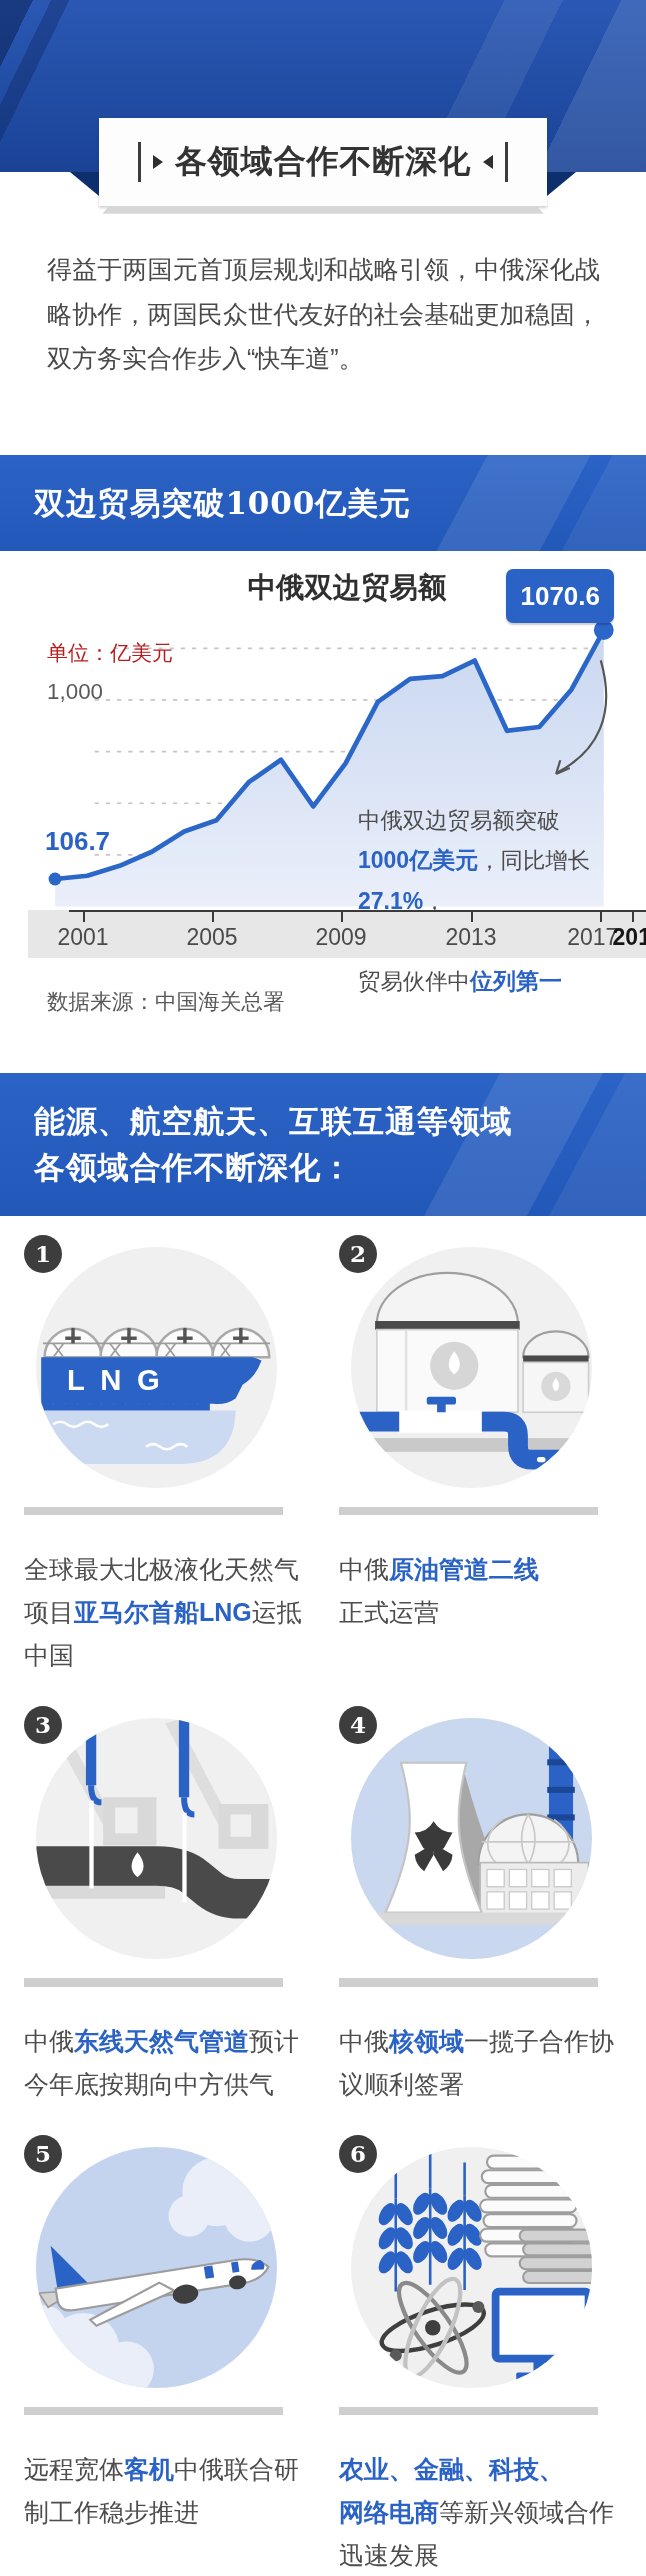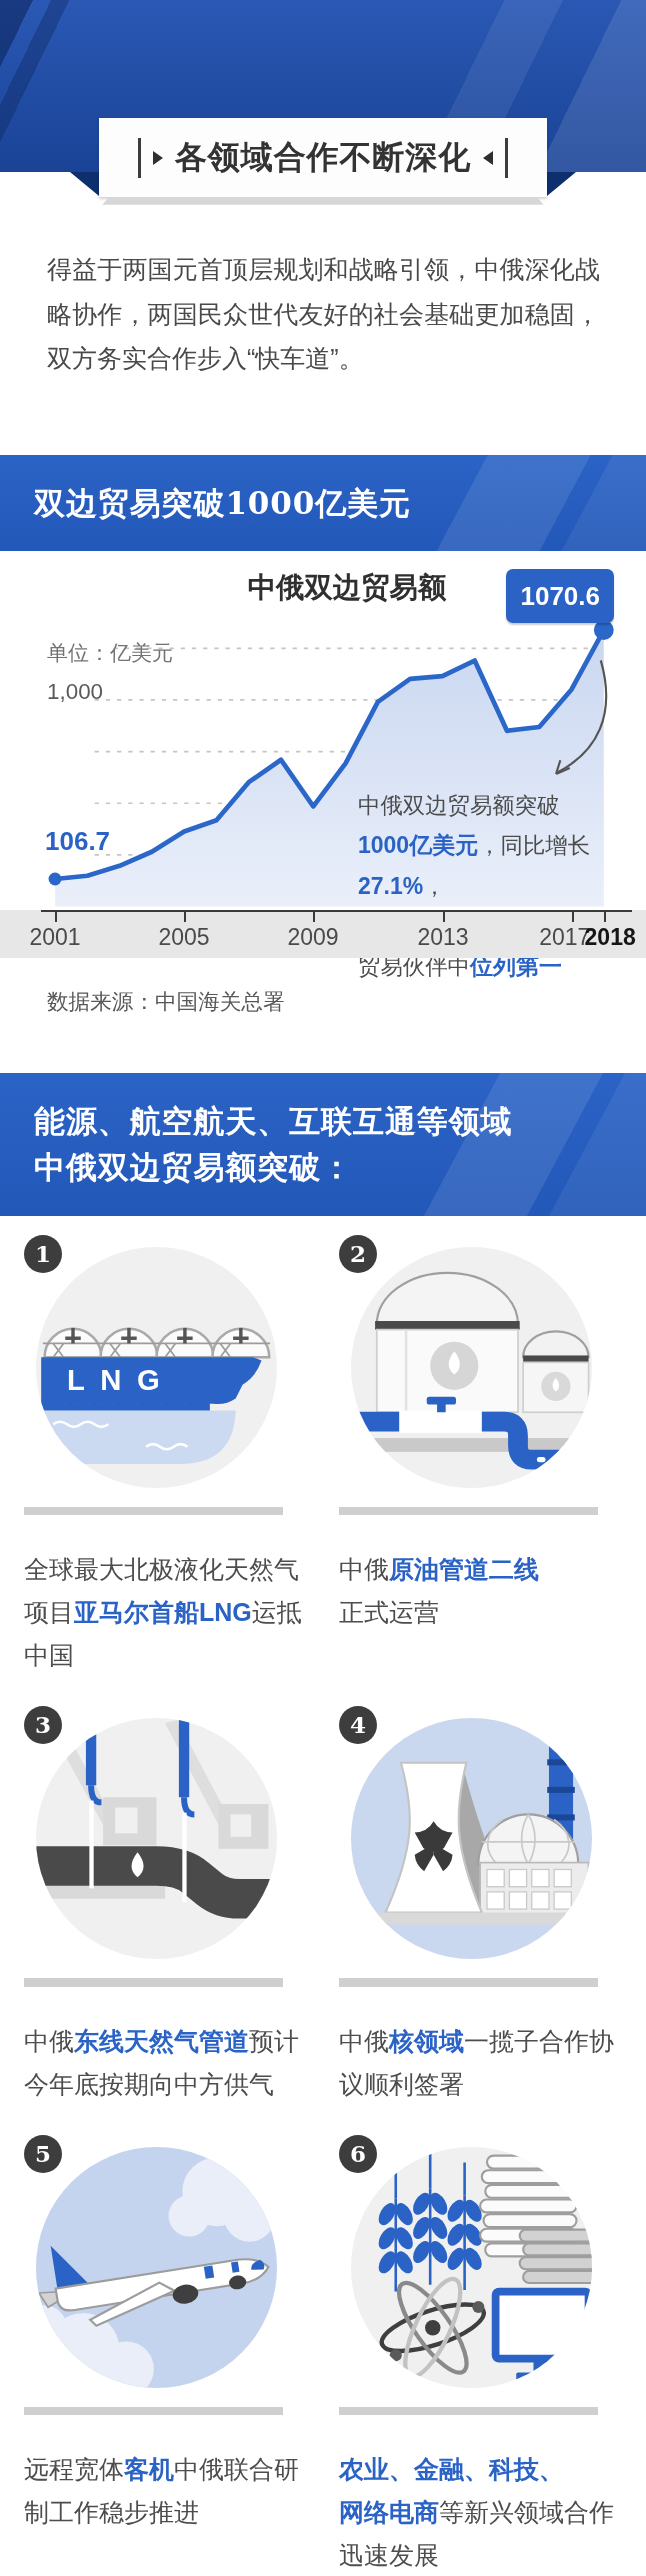--- a/index.html
+++ b/index.html
@@ -13,21 +13,21 @@
     position:absolute;left:0;top:0;width:647px;height:172px;
     background:
       linear-gradient(116deg, rgba(8,28,78,.50) 0 4.5%, rgba(8,28,78,0) 4.5% 7%, rgba(8,28,78,.32) 7% 9.5%, rgba(8,28,78,0) 9.5%),
       linear-gradient(296deg, rgba(255,255,255,.11) 0 15%, rgba(255,255,255,0) 15% 23%, rgba(255,255,255,.08) 23% 31%, rgba(255,255,255,0) 31%),
       linear-gradient(180deg,#2a58b4,#1a4396);
   }
   .fold{position:absolute;top:172px;width:29px;height:24px;background:#0e2f6e;}
   .fold-left{left:70px;clip-path:polygon(0 0,100% 0,100% 100%);}
   .fold-right{left:547px;clip-path:polygon(0 0,100% 0,0 100%);}
   .hero-box{
-    position:absolute;left:99px;top:118px;width:448px;height:79px;background:#fdfdfd;
+    position:absolute;left:99px;top:118px;width:448px;height:88px;background:#fdfdfd;
     display:flex;align-items:center;justify-content:center;gap:12px;
     box-shadow:0 1.7px 2.6px rgba(0,0,0,.18);
   }
   .hero-box::after{content:"";position:absolute;left:3.4px;right:3.4px;bottom:-7.8px;height:7.8px;background:#d7d7d7;
     clip-path:polygon(1.5% 0,98.5% 0,100% 100%,0 100%);}
   .hero-title{font-family:"DejaVu Serif","Liberation Serif",serif;font-weight:700;font-size:32px;color:#333;letter-spacing:0.9px;white-space:nowrap;}
   .deco-bar{width:2.6px;height:40px;background:#3c3c3c;}
   .tri{width:0;height:0;border-style:solid;}
   .tri-right{border-width:7px 0 7px 10.3px;border-color:transparent transparent transparent #2f2f2f;}
   .tri-left{border-width:7px 10.3px 7px 0;border-color:transparent #2f2f2f transparent transparent;}
@@ -40,34 +40,34 @@
     padding:25px 34px;overflow:hidden;
   }
   .sec-banner::before{content:"";position:absolute;top:-17px;bottom:-17px;right:82px;width:103px;
     background:rgba(255,255,255,.10);transform:skewX(-28deg);}
   .sec-banner::after{content:"";position:absolute;top:-17px;bottom:-17px;right:-52px;width:112px;
     background:rgba(255,255,255,.07);transform:skewX(-28deg);}
   .sec-banner .l{font-size:31px;line-height:1.5;letter-spacing:0.9px;position:relative;z-index:1;}
   
   .chart-block{position:relative;margin-top:15.5px;}
   .chart-title{margin-left:47px;font-size:28.4px;font-weight:700;color:#2f2f2f;height:40px;line-height:40px;text-align:center;}
-  .unit-label{position:absolute;left:47px;top:72px;font-size:21px;color:#737373;}
+  .unit-label{position:absolute;left:47px;top:72px;font-size:21px;color:#b91c1c;}
   .ylab{position:absolute;left:47px;top:112px;font-size:22.4px;color:#5a5a5a;}
   .start-label{position:absolute;left:45px;top:259px;font-size:26px;font-weight:700;color:#2a63c5;}
   .peak-badge{position:absolute;top:2.6px;right:33px;min-width:67px;padding:8px 14px;height:38px;border-radius:7px;
     background:#2a63c5;color:#fff;font-size:26px;font-weight:700;line-height:38px;text-align:center;
     box-shadow:0 1.7px 1.7px rgba(0,0,0,.2);}
   .peak-pointer{position:absolute;top:40px;right:48px;width:0;height:0;border-style:solid;
     border-width:10.3px 7.8px 0 7.8px;border-color:#2a63c5 transparent transparent transparent;}
   .trade-svg{display:block;margin-left:41px;}
-  .annotation{position:absolute;left:358px;top:220px;width:263px;font-size:22.4px;line-height:1.74;color:#4c4c4c;}
+  .annotation{position:absolute;left:358px;top:235px;width:263px;font-size:22.4px;line-height:1.74;color:#4c4c4c;}
   .annotation .b{font-size:23px;}
   .b{color:#2a63c5;font-weight:700;}
   
-  .axis-band{height:48px;background:#e7e7e7;position:relative;}
+  .axis-band{height:48px;background:#e7e7e7;position:relative;margin-left:28px;}
   .axis-inner{position:relative;width:579px;height:100%;margin-left:41px;}
   .axis-inner::before{content:"";position:absolute;left:0;right:-12px;top:0;height:2.6px;background:#3a3a3a;}
   .axis-tick{position:absolute;top:2.6px;width:1.7px;height:9.5px;background:#3a3a3a;}
   .axis-year{position:absolute;top:14px;transform:translateX(-50%);font-size:23px;color:#4a4a4a;white-space:nowrap;}
   .axis-year.bold{font-weight:700;color:#161616;}
   .source{margin:29px 0 0 47px;font-size:21.6px;color:#585858;}
   
   .projects{display:grid;grid-template-columns:289px 289px;column-gap:26px;row-gap:41px;padding:31px 0 0 24px;}
   .item{position:relative;}
   .illus-wrap{position:relative;width:241px;height:241px;margin-left:12px;}
@@ -143,21 +143,21 @@
       <div class="axis-year" style="left: 531px; transform: translateX(-64%);">2017</div>
       <div class="axis-tick" style="left: 563px;"></div>
       <div class="axis-year bold" style="left: 563px; transform: translateX(-38%);">2018</div>
     </div>
 </div>
 
 <div class="source">数据来源：中国海关总署</div>
 
 <div class="sec-banner" style="margin-top:57px;">
   <div class="l">能源、航空航天、互联互通等领域</div>
-  <div class="l">中俄双边贸易额突破：</div>
+  <div class="l">各领域合作不断深化：</div>
 </div>
 
 <div class="projects">
 
   <div class="item">
     <div class="illus-wrap">
       <div class="num-badge">1</div>
       <svg width="241" height="241" viewBox="0 0 280 280">
         <defs>
             <clipPath id="c1">

